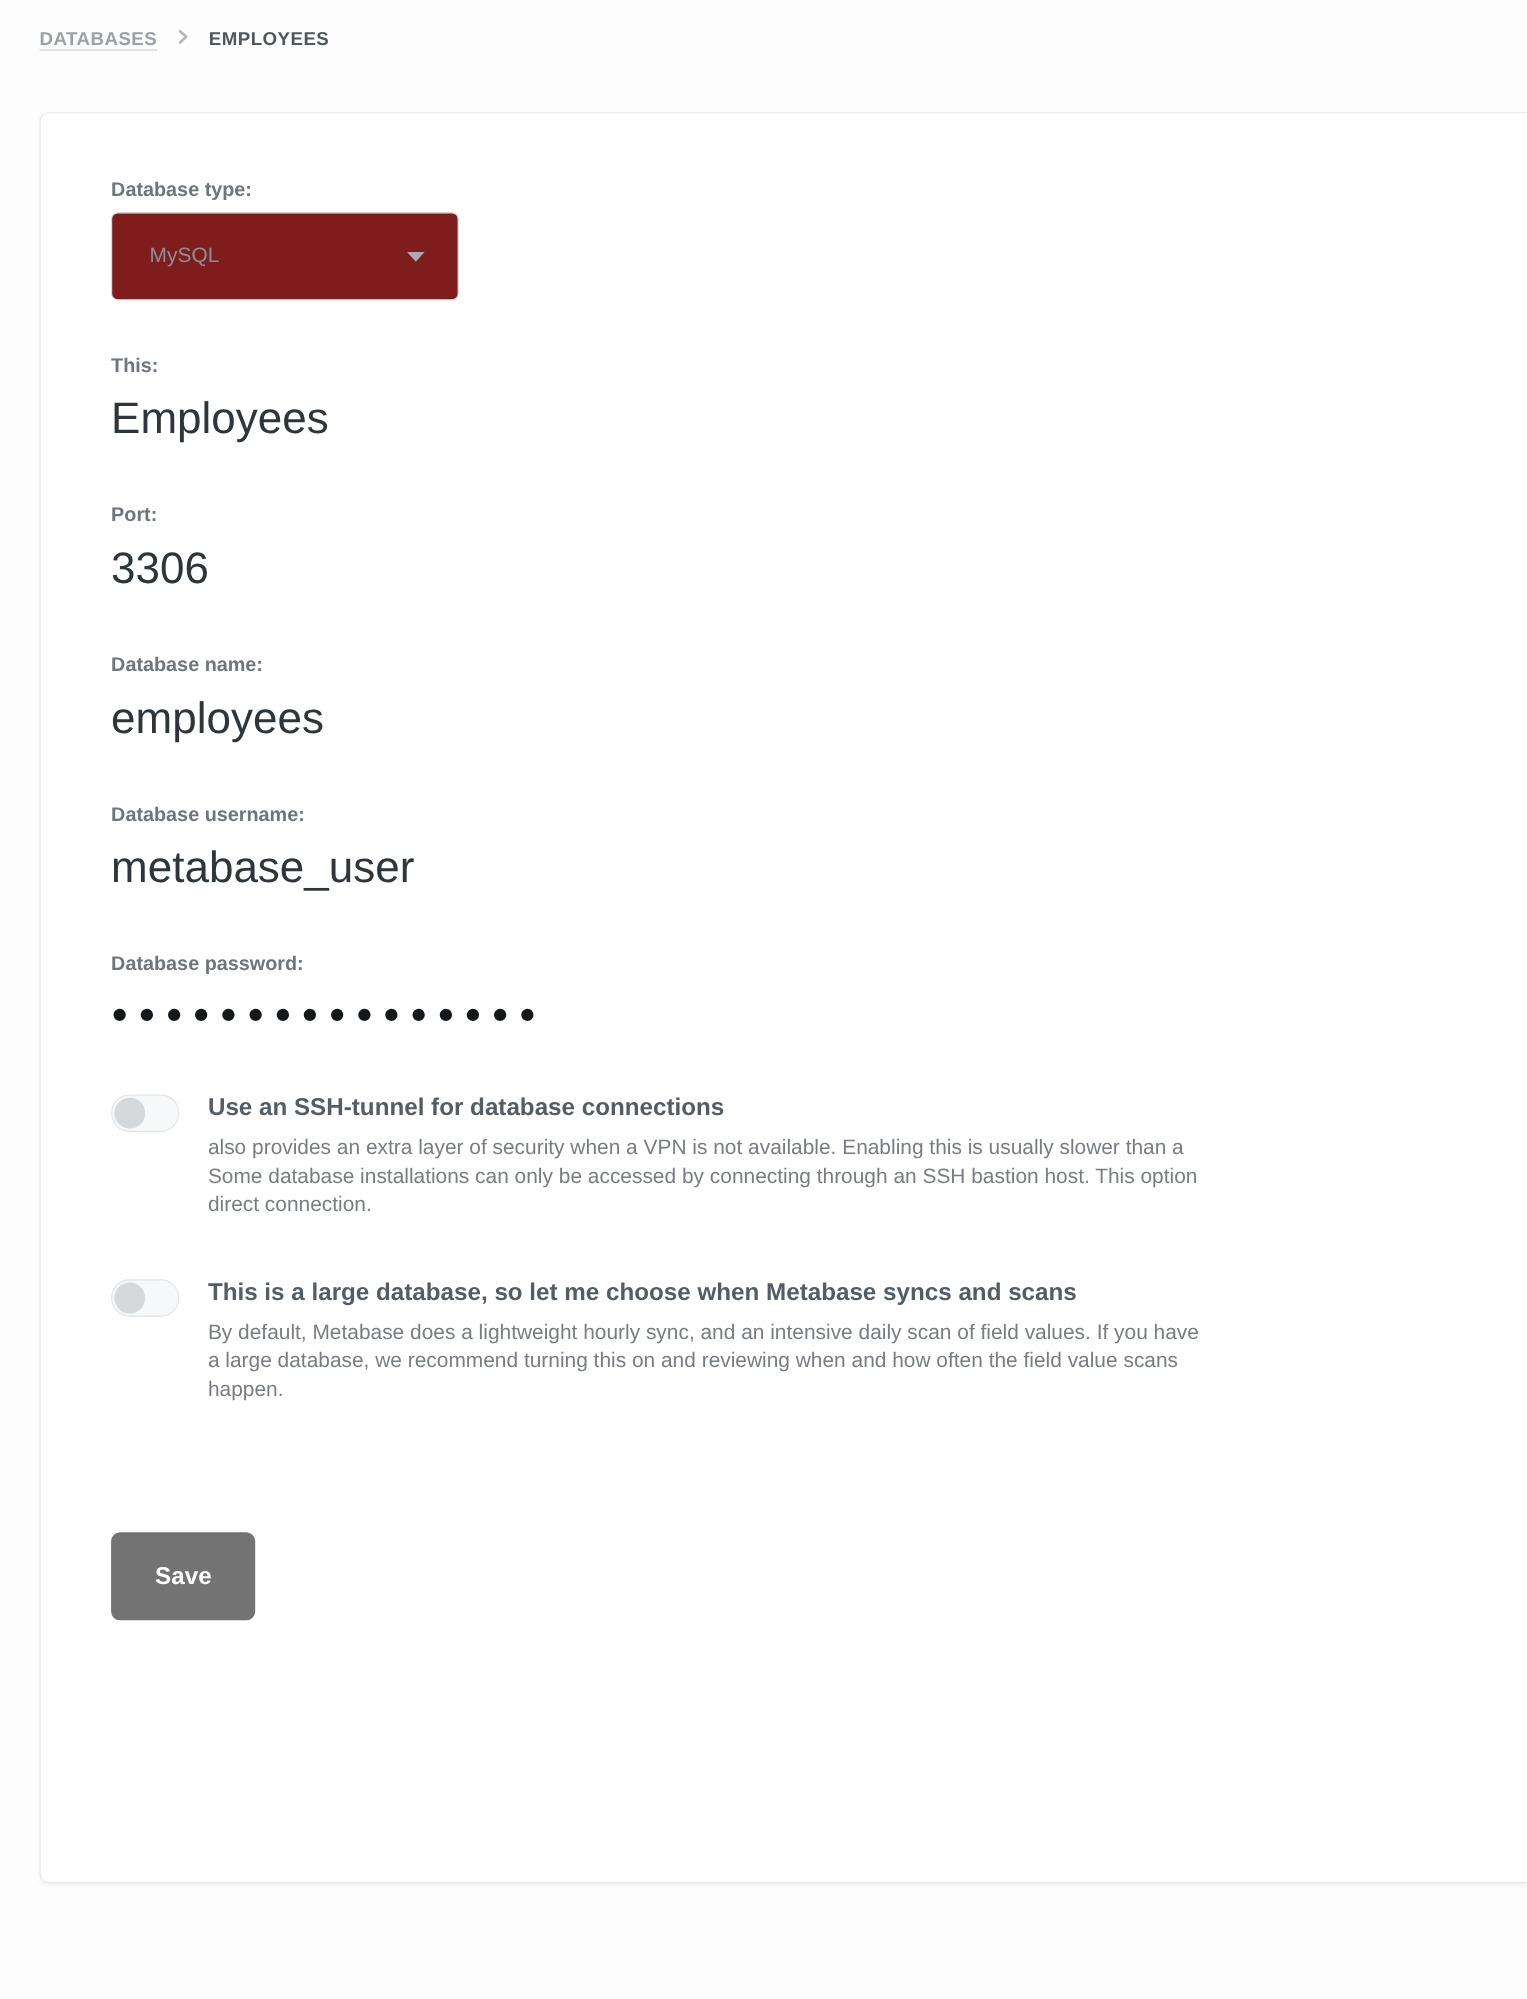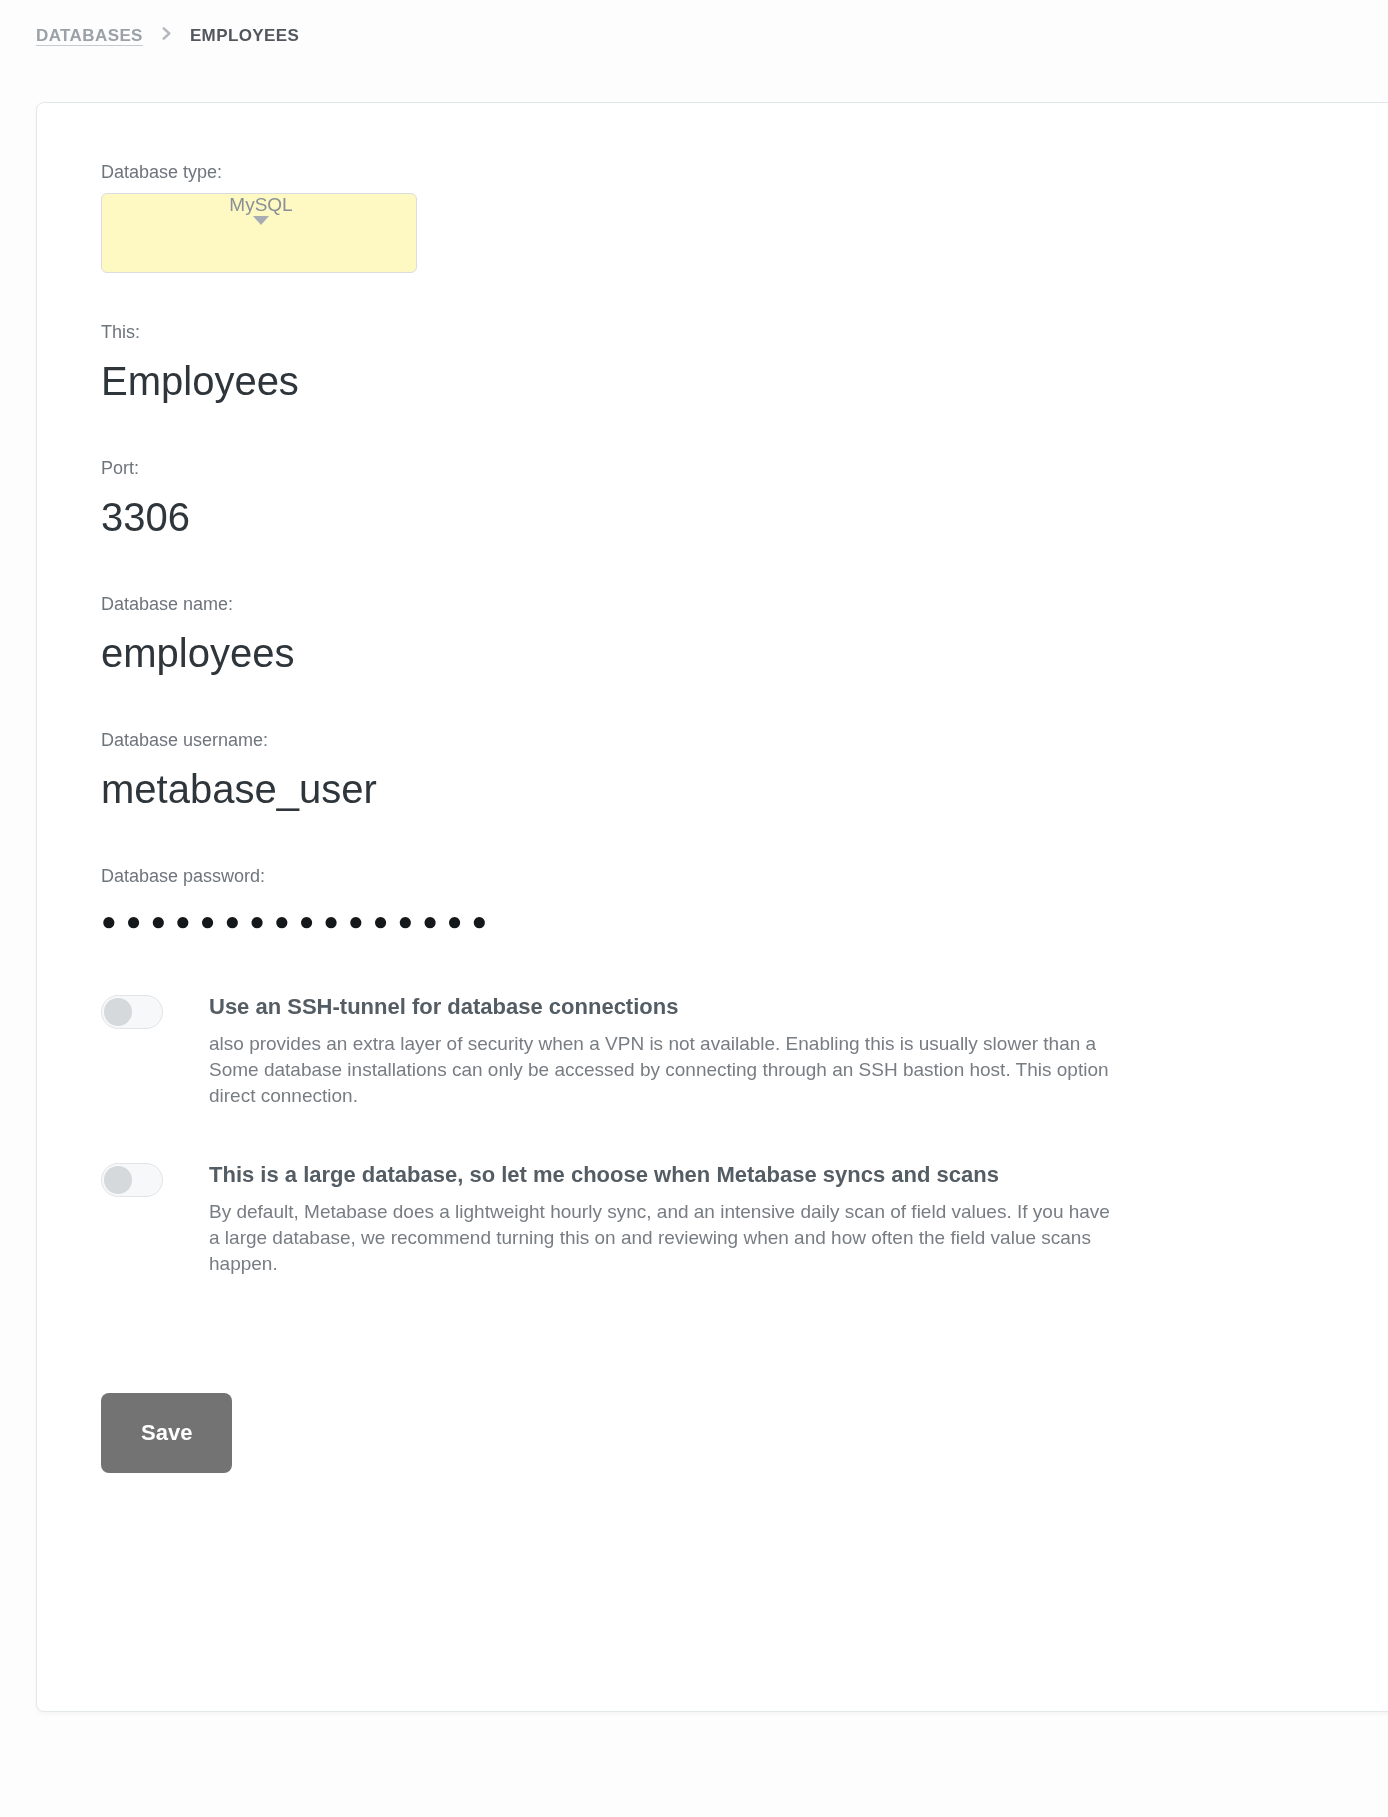--- a/index.html
+++ b/index.html
@@ -44,21 +44,21 @@
     box-shadow: 0 2px 4px rgba(0,0,0,0.04);
     padding: 58px 64px 64px 64px;
     min-height: 1610px;
   }
 
   
   .field-group { margin-bottom: 48px; }
   .field-label {
     display: block;
     font-size: 18px;
-    font-weight: normal;
+    font-weight: bold;
     color: #6e757c;
     line-height: 22px;
     margin-bottom: 10px;
   }
   .field-input {
     display: block;
     border: none;
     outline: none;
     background: transparent;
     font-family: "Liberation Sans", sans-serif;
@@ -76,44 +76,43 @@
     color: #15181b;
   }
 
   
   .select-box {
     margin-top: 4px;
     width: 316px;
     height: 80px;
     border: 1px solid #d9dde0;
     border-radius: 6px;
-    background: #fef9c3;
+    background: #7f1d1d;
     display: flex;
     align-items: center;
-    justify-content: flex-start;
+    justify-content: space-between;
     padding: 0 30px 0 34px;
     cursor: pointer;
-    flex-direction: column;
   }
   .select-value {
     font-size: 19px;
     color: #8a9096;
   }
   .select-chevron {
     width: 0; height: 0;
     border-left: 8px solid transparent;
     border-right: 8px solid transparent;
     border-top: 9px solid #a8adb3;
   }
 
   
   .toggle-row {
     display: flex;
     align-items: flex-start;
-    gap: 46px;
+    gap: 26px;
     margin-bottom: 52px;
   }
   .toggle-pill {
     flex: 0 0 auto;
     width: 62px;
     height: 34px;
     border-radius: 17px;
     background: #f7f8f9;
     border: 1px solid #e0e4e6;
     position: relative;

